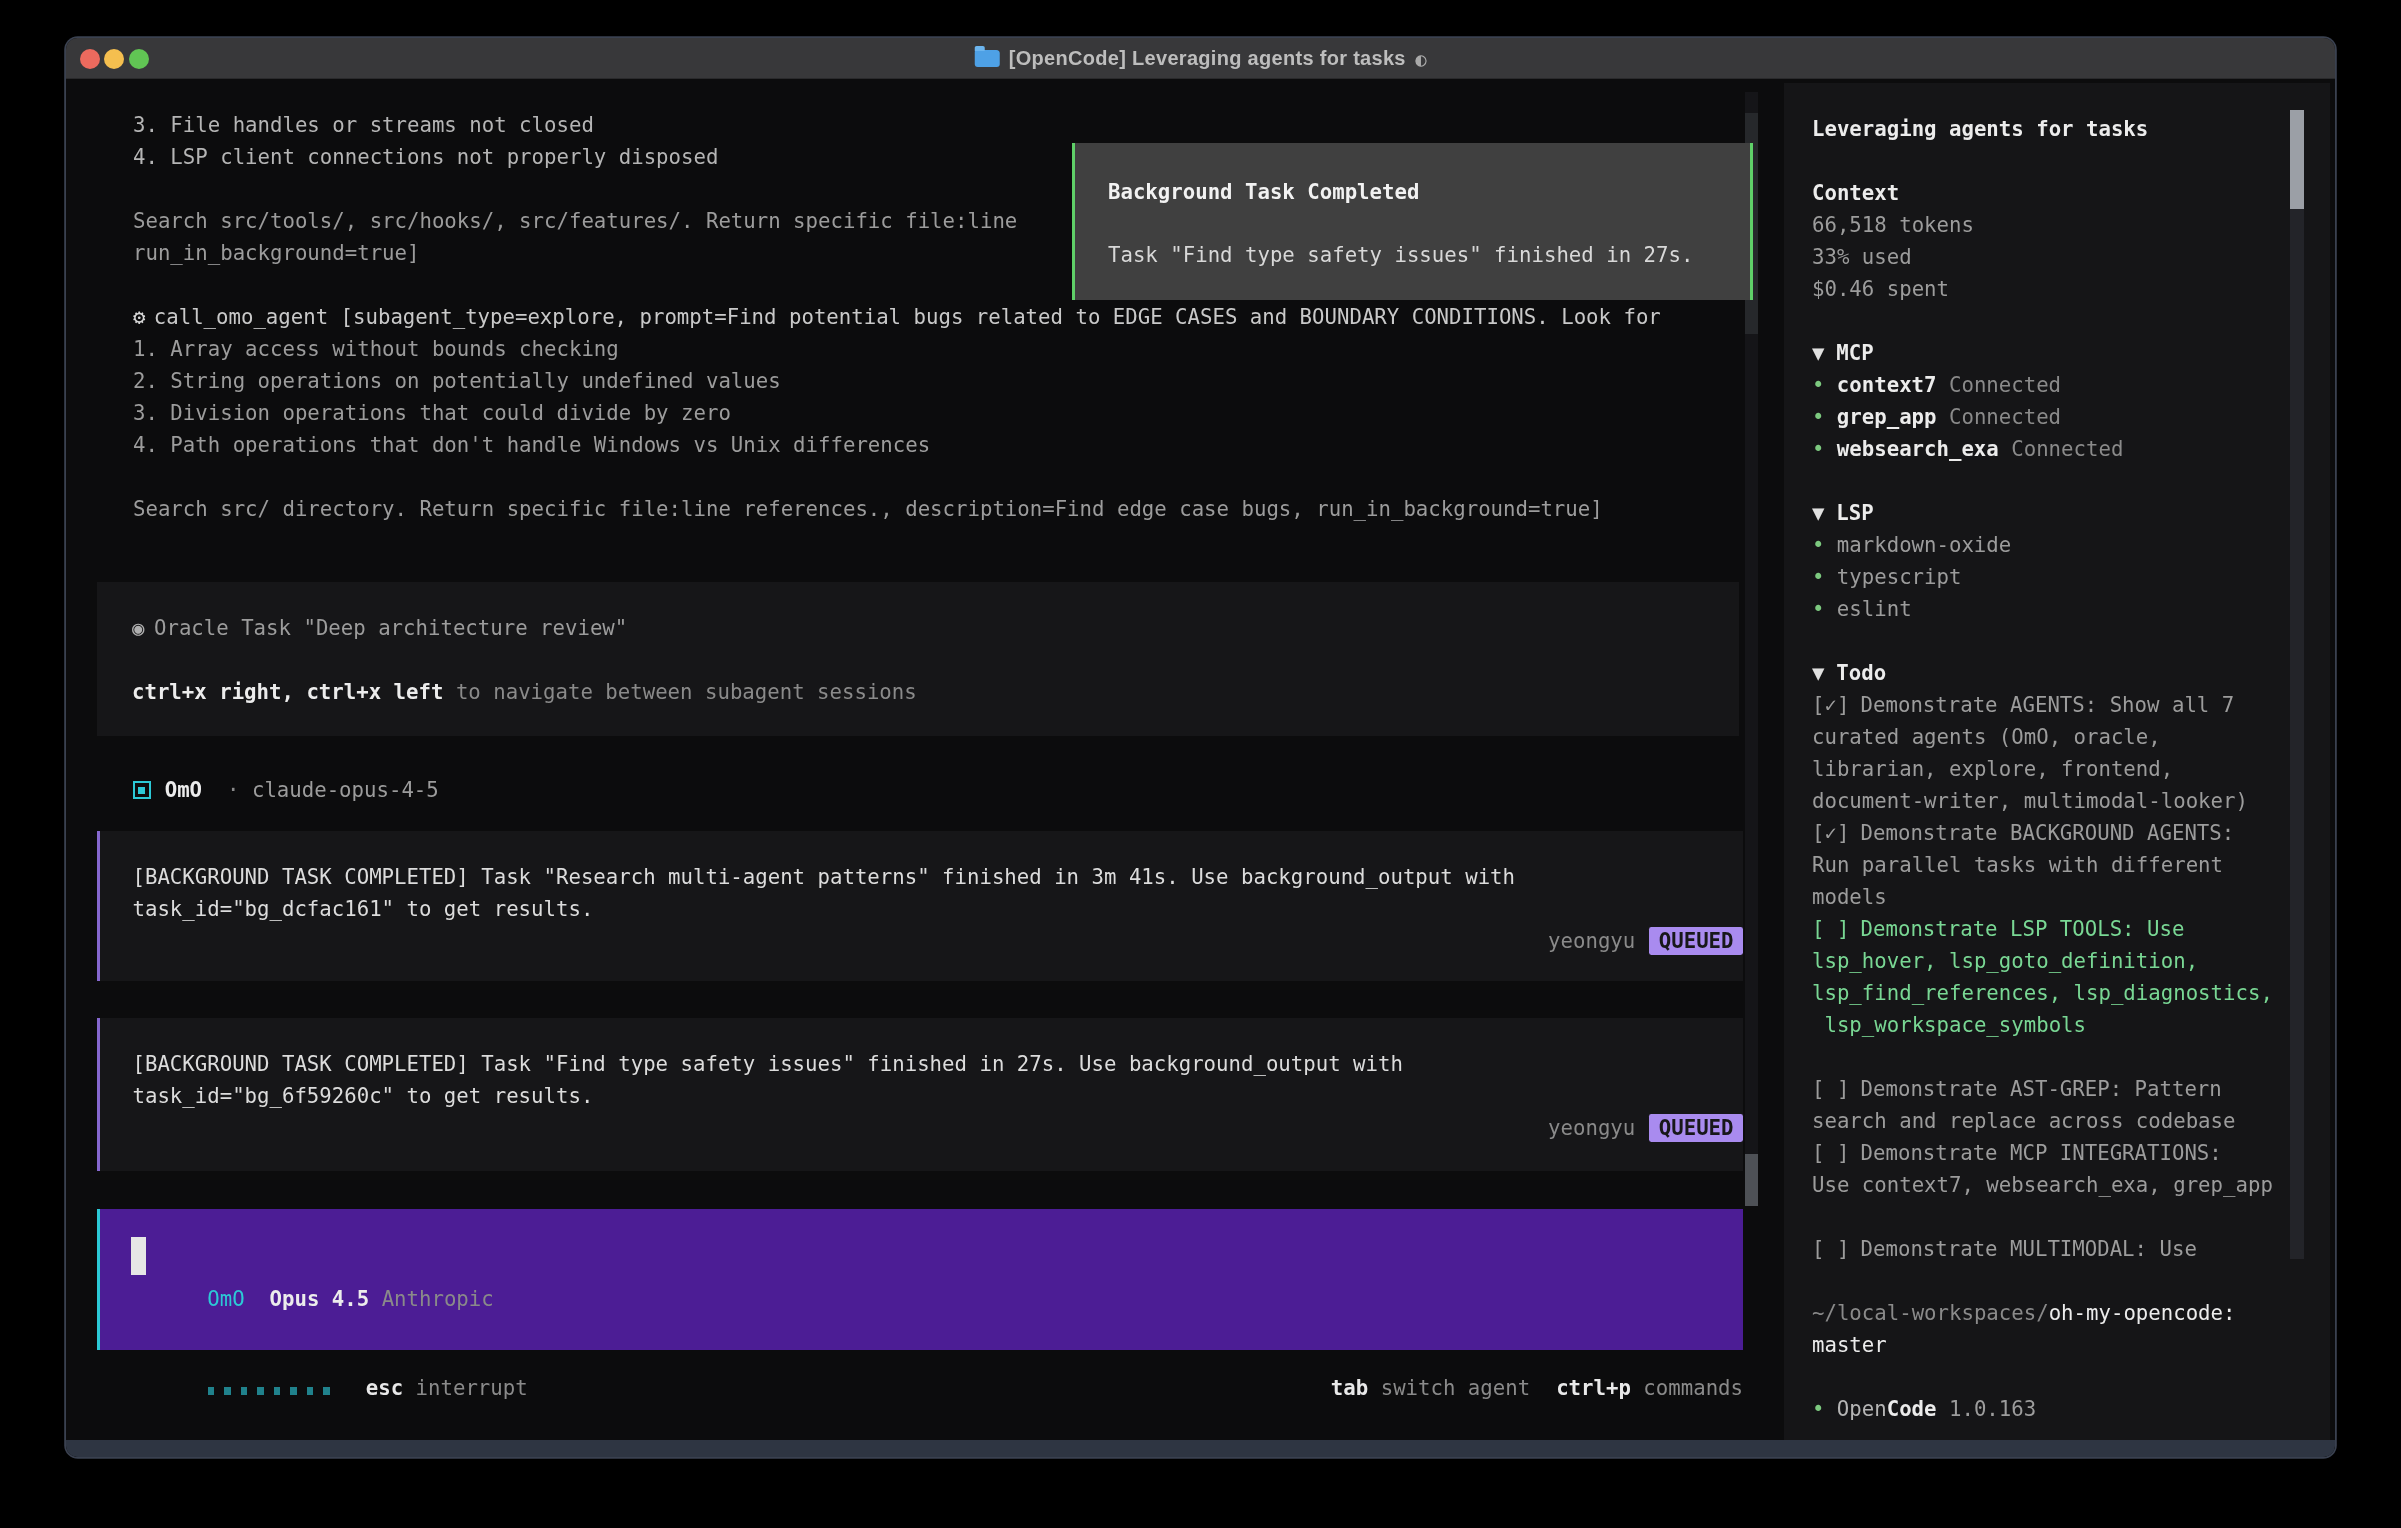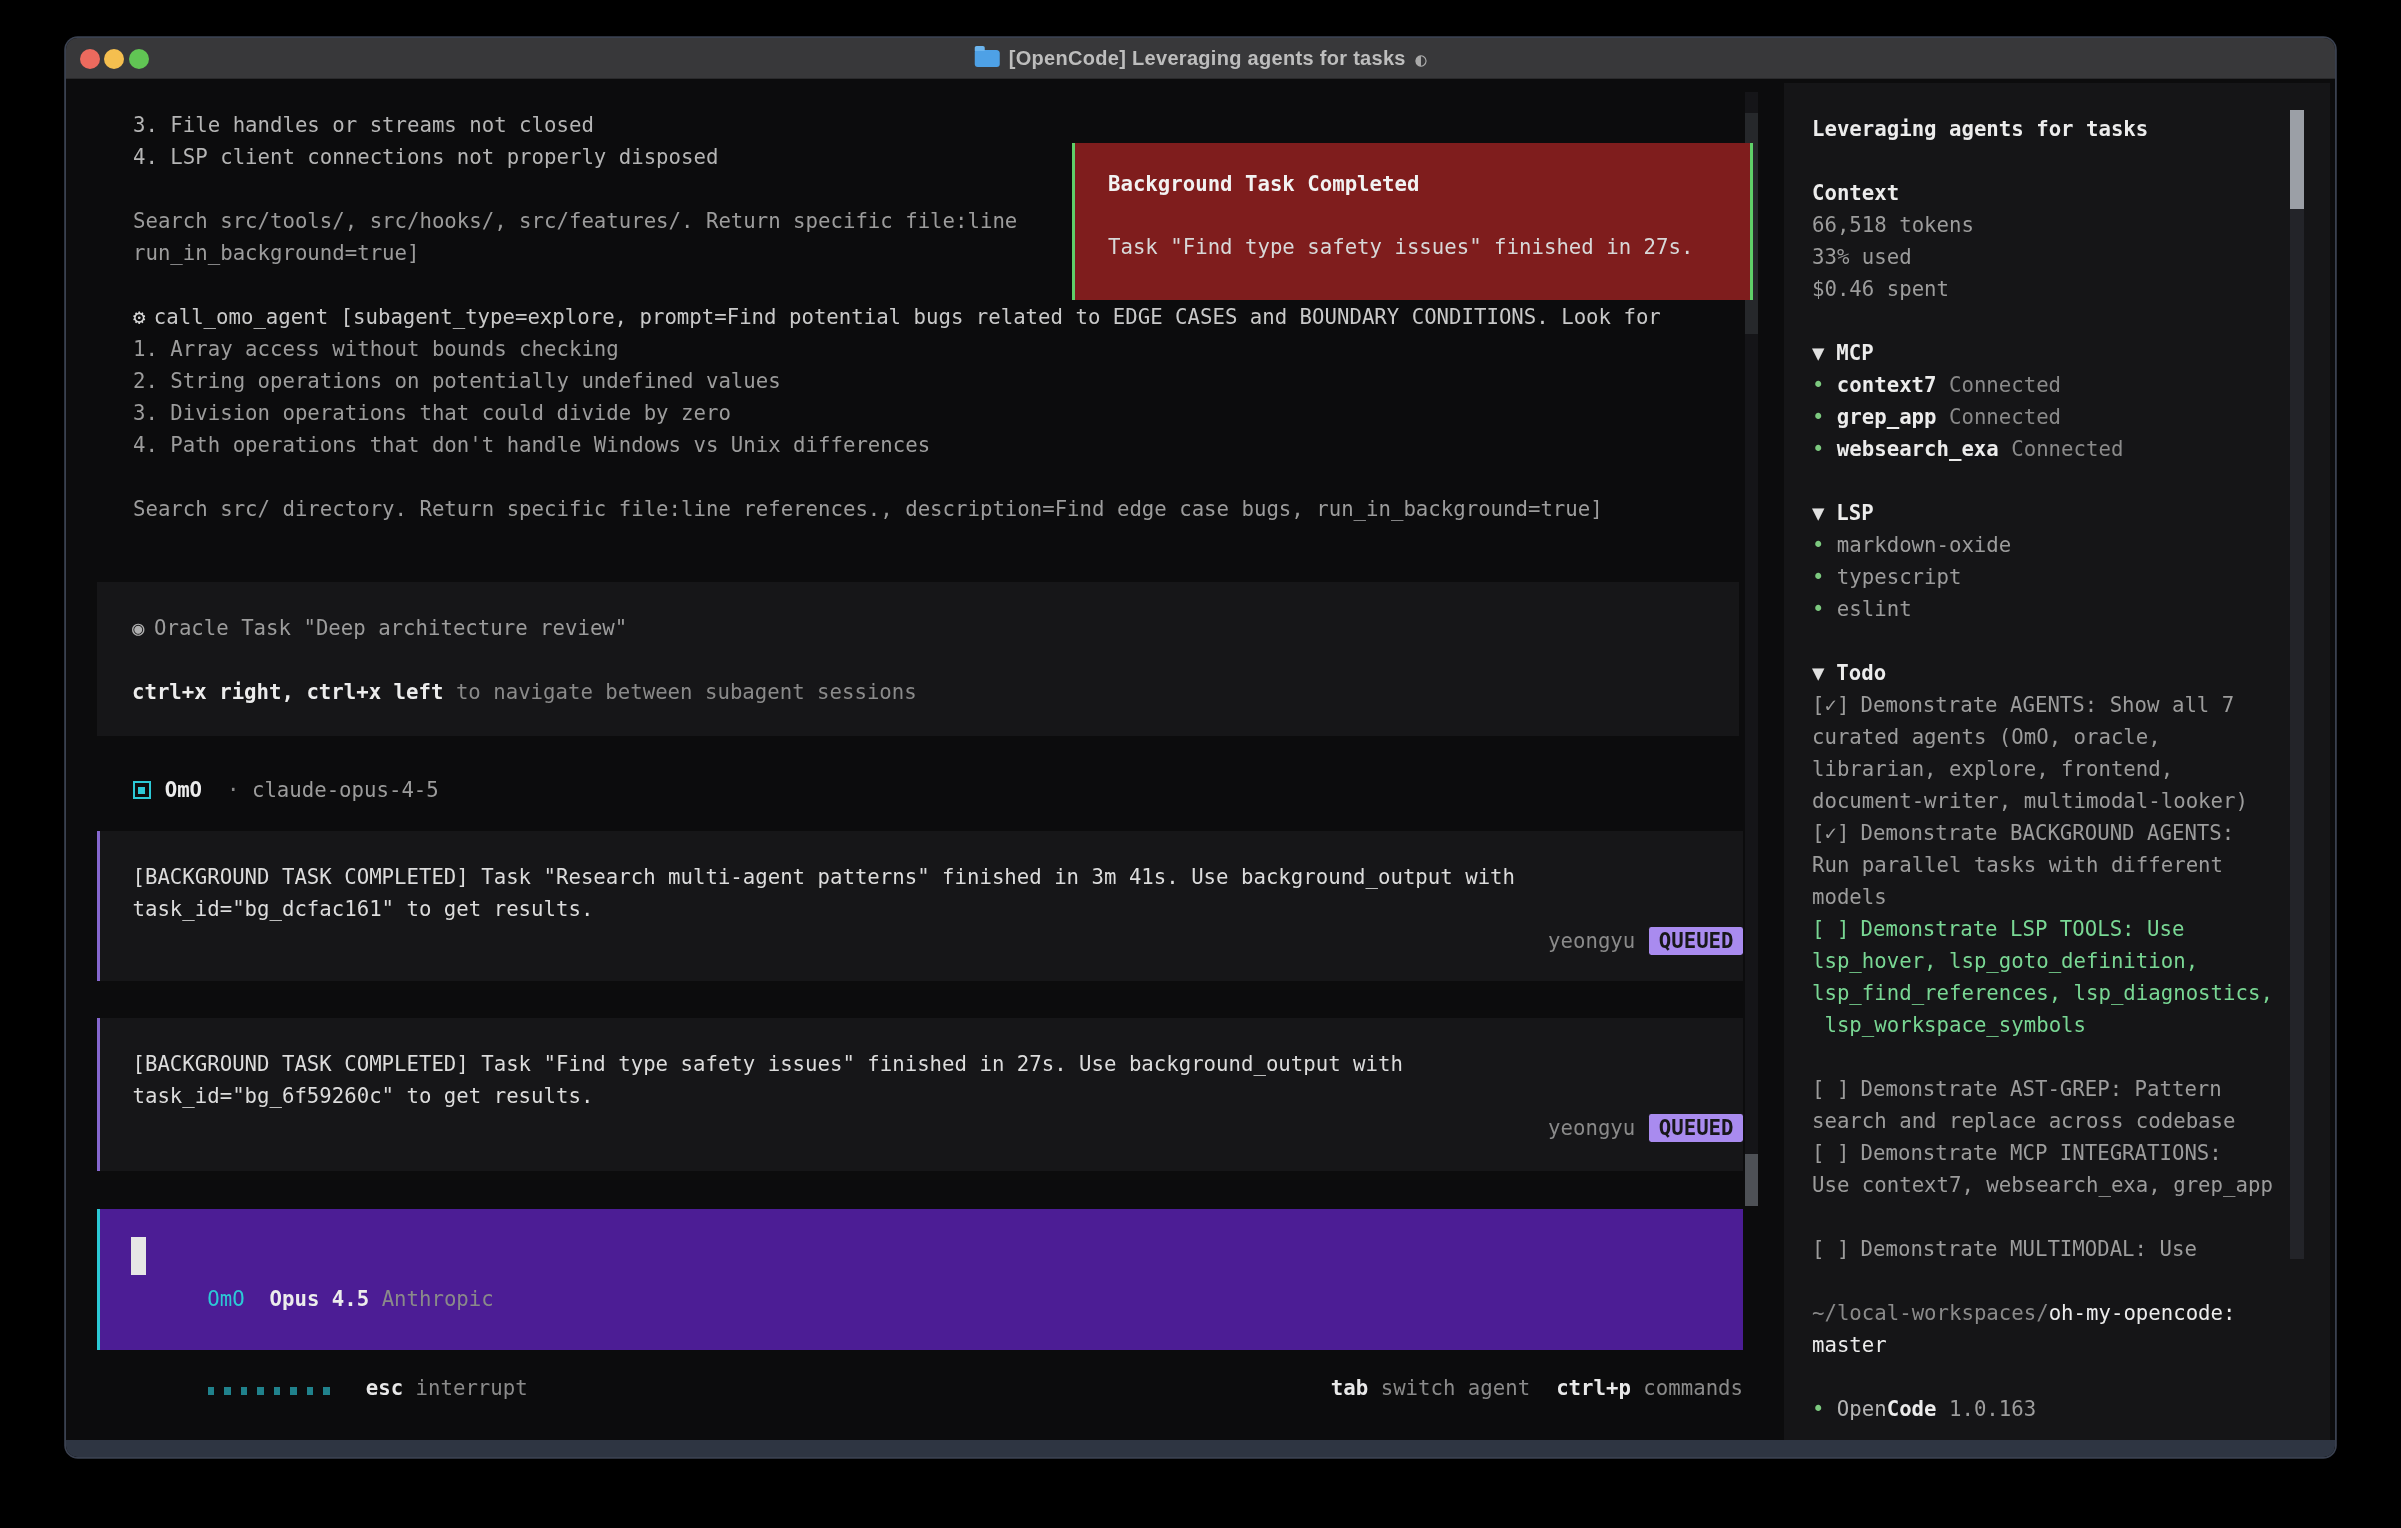--- a/index.html
+++ b/index.html
@@ -41,22 +41,22 @@
   .c-g   { color:#9c9c9c; }
   .c-dim { color:#8a8a8a; }
   .c-cyan { color:#2cc9d6; }
 
   
   .scrollback { position:absolute; left:67px; top:71px; }
   .gear { color:#d8d8d8; margin-right:8.3px; }
 
   
   .notification { position:absolute; left:1006px; top:105px; width:681px; height:157px;
-                  background:#7f1d1d; border-left:3px solid #5fd068; border-right:3px solid #5fd068;
-                  padding:28px 0 0 33px; z-index:6; }
+                  background:#404040; border-left:3px solid #5fd068; border-right:3px solid #5fd068;
+                  padding:36px 0 0 33px; z-index:6; }
   .notif-title { font-size:20.7px; font-weight:700; color:#f2f2f2; line-height:26px; }
   .notif-body  { font-size:20.7px; color:#d8d8d8; line-height:26px; margin-top:37px; }
 
   
   .oracle-box { position:absolute; left:31px; top:544px; width:1642px; height:154px;
                 background:#161618; padding:29.5px 0 0 35px; }
   .oracle-icon { color:#b0b0b0; margin-right:9.5px; }
 
   
   .agent-header { position:absolute; left:67px; top:736px; height:32px;

